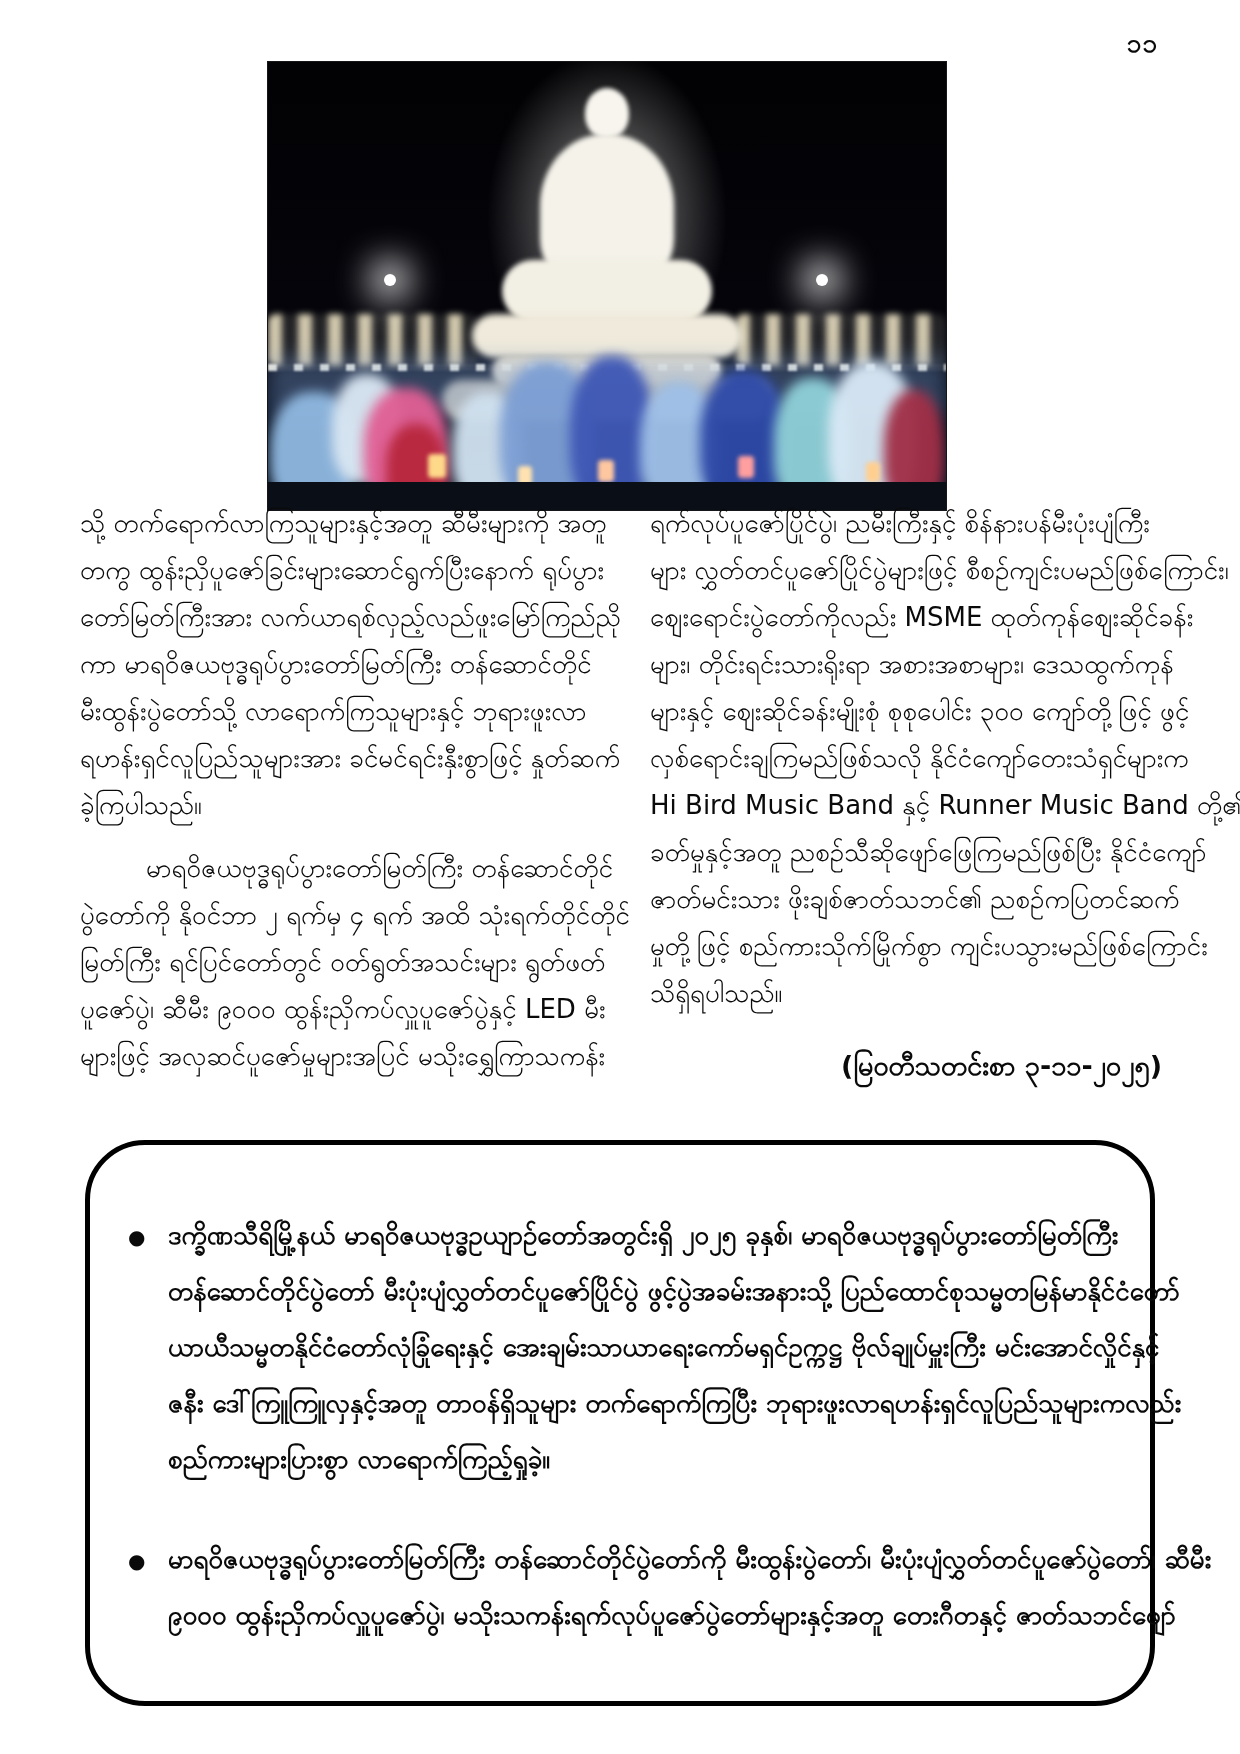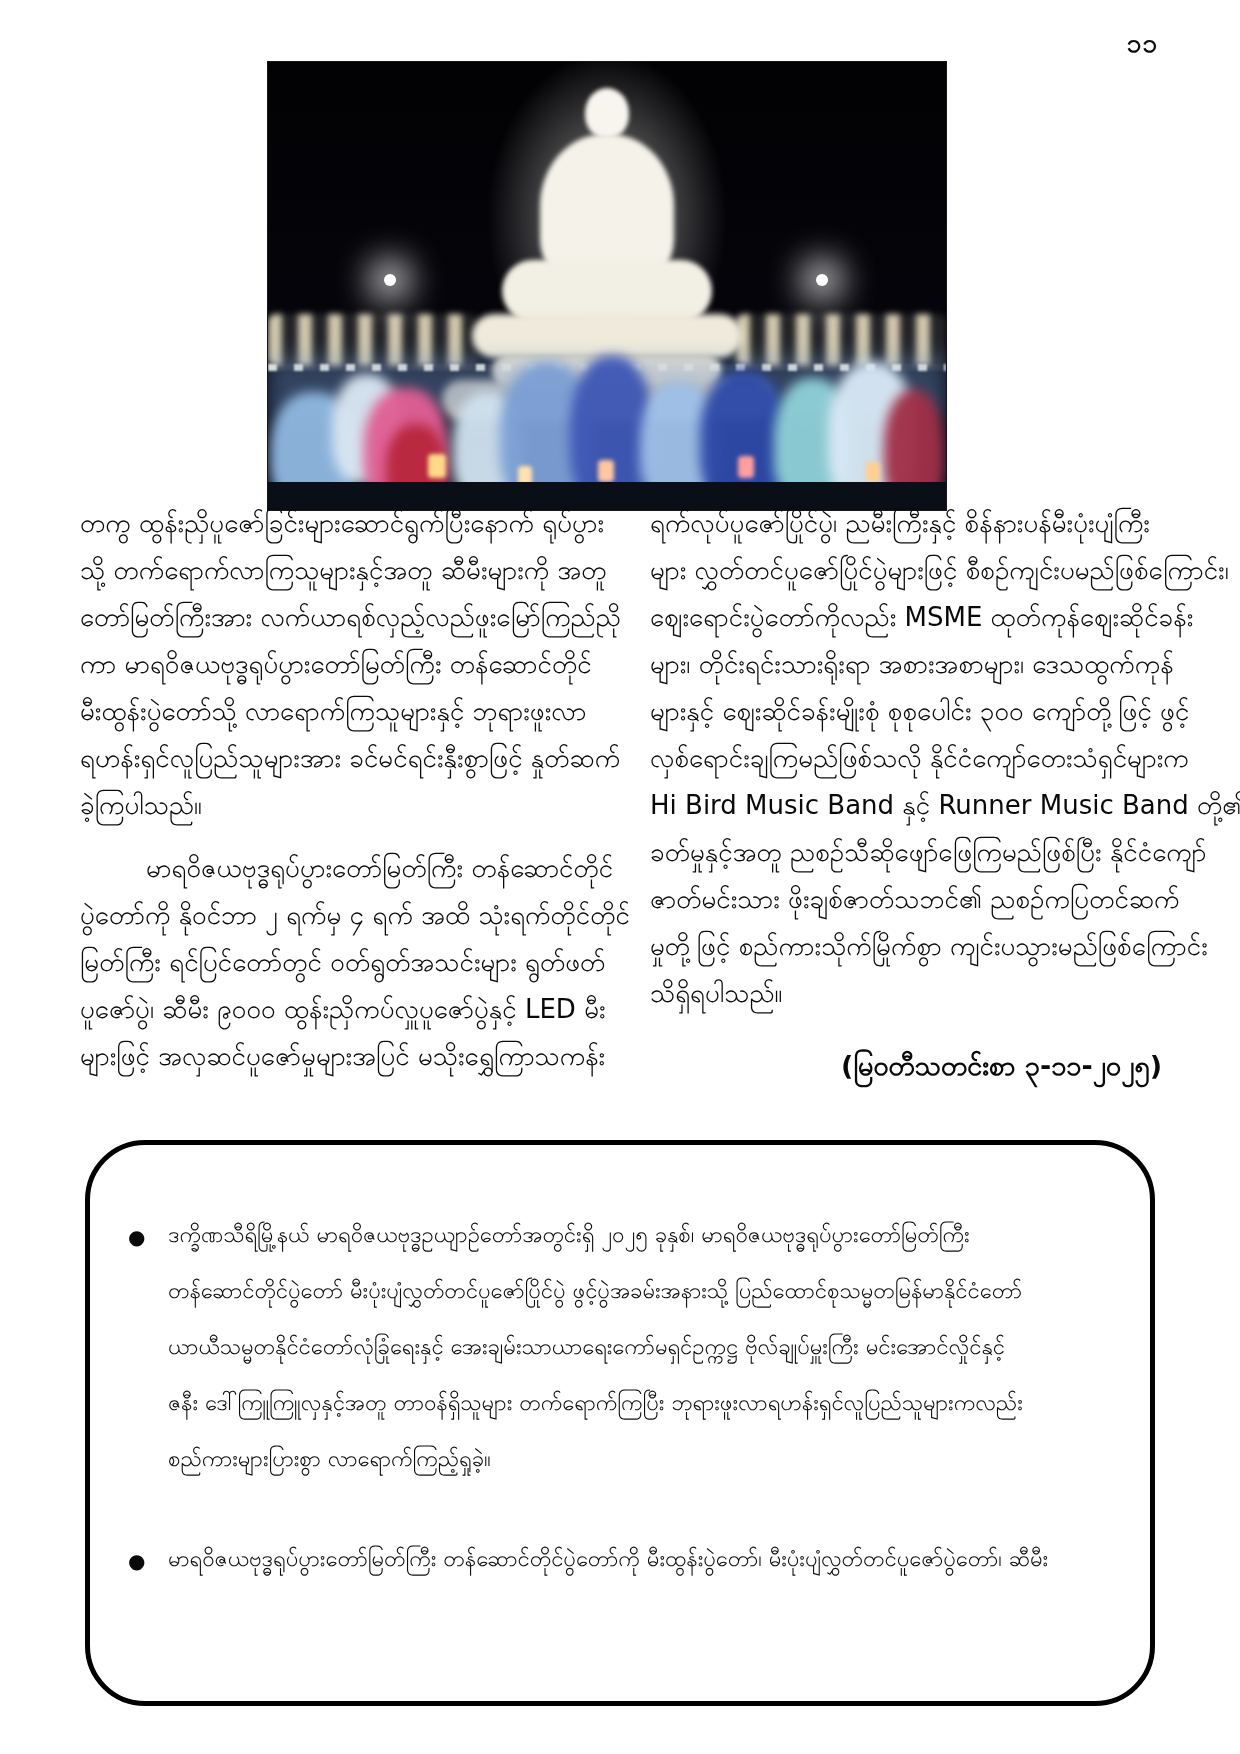--- a/index.html
+++ b/index.html
@@ -67,21 +67,21 @@
   
   .summary-box{
     position:absolute;left:85px;top:1140px;width:1070px;height:566px;
     border:5px solid #000;border-radius:60px;
     box-sizing:border-box;
     padding:62px 42px 0 38px;
   }
   .bullet-row{display:flex;align-items:flex-start;}
   .bullet-row + .bullet-row{margin-top:44px;}
   .bullet-marker{width:40px;flex:0 0 40px;font-size:20px;line-height:56px;padding-top:2px;}
-  .bullet-text{font-size:22px;font-weight:400;line-height:56px;}
+  .bullet-text{font-size:26px;font-weight:700;line-height:56px;}
   .bullet-text .tline{white-space:nowrap;}
 </style>
 </head>
 <body>
 
 <div class="page">
 
   <div class="page-number">၁၁</div>
 
   <div class="photo">
@@ -115,22 +115,22 @@
     <i class="lantern" style="left:160px;top:392px;width:18px;height:24px;background:#ffd98a;"></i>
     <i class="lantern" style="left:250px;top:404px;width:14px;height:20px;background:#ffe2b0;"></i>
     <i class="lantern" style="left:330px;top:398px;width:16px;height:22px;background:#ffc7a0;"></i>
     <i class="lantern" style="left:470px;top:394px;width:16px;height:22px;background:#ff9f9f;"></i>
     <i class="lantern" style="left:598px;top:400px;width:14px;height:20px;background:#ffcf90;"></i>
     <i class="floor"></i>
   </div>
 
   <div class="col col-left">
     <div class="para1">
+        <div class="tline">သို့ တက်ရောက်လာကြသူများနှင့်အတူ ဆီမီးများကို အတူ</div>
         <div class="tline">တကွ ထွန်းညှိပူဇော်ခြင်းများဆောင်ရွက်ပြီးနောက် ရုပ်ပွား</div>
-        <div class="tline">သို့ တက်ရောက်လာကြသူများနှင့်အတူ ဆီမီးများကို အတူ</div>
         <div class="tline">တော်မြတ်ကြီးအား လက်ယာရစ်လှည့်လည်ဖူးမြော်ကြည်ညို</div>
         <div class="tline">ကာ မာရဝိဇယဗုဒ္ဓရုပ်ပွားတော်မြတ်ကြီး တန်ဆောင်တိုင်</div>
         <div class="tline">မီးထွန်းပွဲတော်သို့ လာရောက်ကြသူများနှင့် ဘုရားဖူးလာ</div>
         <div class="tline">ရဟန်းရှင်လူပြည်သူများအား ခင်မင်ရင်းနှီးစွာဖြင့် နှုတ်ဆက်</div>
         <div class="tline">ခဲ့ကြပါသည်။</div>
       </div>
     <div class="para2 indent-first">
         <div class="tline">မာရဝိဇယဗုဒ္ဓရုပ်ပွားတော်မြတ်ကြီး တန်ဆောင်တိုင်</div>
         <div class="tline">ပွဲတော်ကို နိုဝင်ဘာ ၂ ရက်မှ ၄ ရက် အထိ သုံးရက်တိုင်တိုင်</div>
         <div class="tline">မြတ်ကြီး ရင်ပြင်တော်တွင် ဝတ်ရွတ်အသင်းများ ရွတ်ဖတ်</div>
@@ -165,17 +165,18 @@
           <div class="tline">တန်ဆောင်တိုင်ပွဲတော် မီးပုံးပျံလွှတ်တင်ပူဇော်ပြိုင်ပွဲ ဖွင့်ပွဲအခမ်းအနားသို့ ပြည်ထောင်စုသမ္မတမြန်မာနိုင်ငံတော်</div>
           <div class="tline">ယာယီသမ္မတနိုင်ငံတော်လုံခြုံရေးနှင့် အေးချမ်းသာယာရေးကော်မရှင်ဥက္ကဋ္ဌ ဗိုလ်ချုပ်မှူးကြီး မင်းအောင်လှိုင်နှင့်</div>
           <div class="tline">ဇနီး ဒေါ်ကြူကြူလှနှင့်အတူ တာဝန်ရှိသူများ တက်ရောက်ကြပြီး ဘုရားဖူးလာရဟန်းရှင်လူပြည်သူများကလည်း</div>
           <div class="tline">စည်ကားများပြားစွာ လာရောက်ကြည့်ရှုခဲ့။</div>
         </div>
     </div>
     <div class="bullet-row">
       <div class="bullet-marker">●</div>
       <div class="bullet-text">
           <div class="tline">မာရဝိဇယဗုဒ္ဓရုပ်ပွားတော်မြတ်ကြီး တန်ဆောင်တိုင်ပွဲတော်ကို မီးထွန်းပွဲတော်၊ မီးပုံးပျံလွှတ်တင်ပူဇော်ပွဲတော်၊ ဆီမီး</div>
+          <div class="tline">၉၀၀၀ ထွန်းညှိကပ်လှူပူဇော်ပွဲ၊ မသိုးသကန်းရက်လုပ်ပူဇော်ပွဲတော်များနှင့်အတူ တေးဂီတနှင့် ဇာတ်သဘင်ဖျော်</div>
         </div>
     </div>
   </div>
 
 </div>
 
 </body></html>

